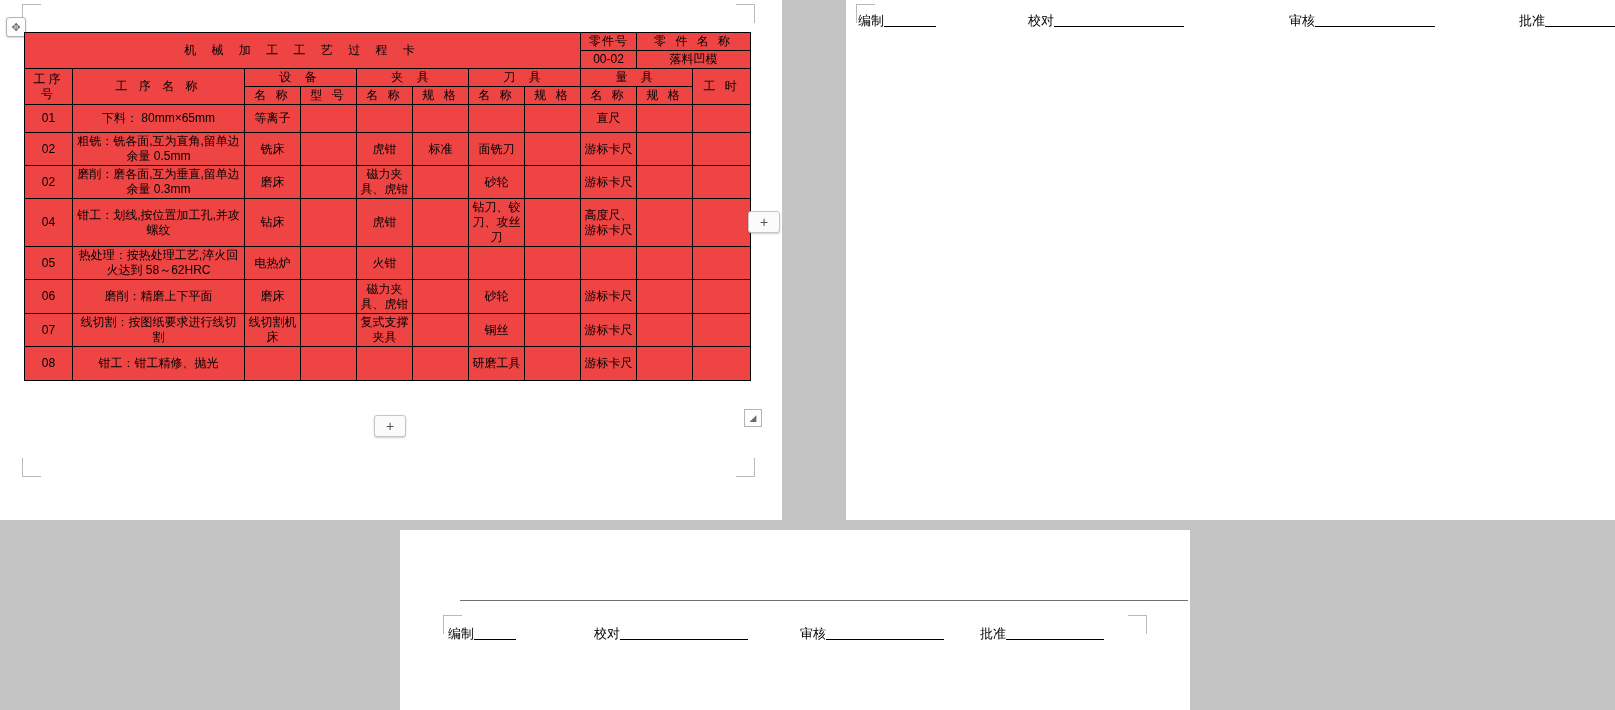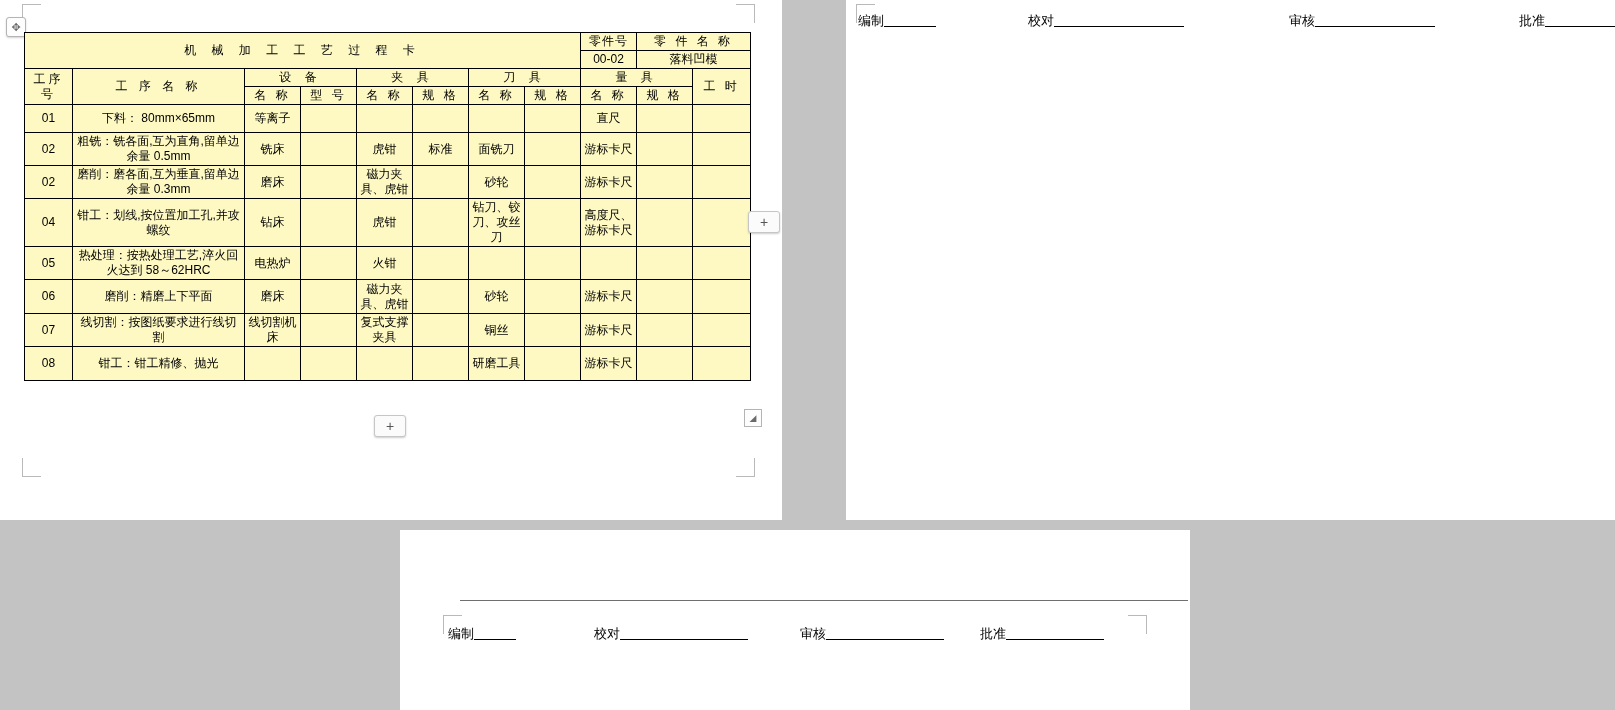--- a/index.html
+++ b/index.html
@@ -24,21 +24,21 @@
   .cmark.br{border-right:1px solid #b9b9b9;border-bottom:1px solid #b9b9b9;}
 
   
   .sig-row{position:absolute;display:flex;align-items:flex-end;
            font-size:13px;color:#000;white-space:nowrap;}
   .sig-item{display:flex;align-items:flex-start;}
   .sig-label{font-size:13px;line-height:1;}
   .sig-line{border-bottom:1.4px solid #000;height:12px;}
 
   
-  table.card{border-collapse:collapse;table-layout:fixed;background:#fef9c3;}
+  table.card{border-collapse:collapse;table-layout:fixed;background:#ef4444;}
   table.card td,table.card th{
     border:1.3px solid #000;
     text-align:center;vertical-align:middle;
     font-size:12px;color:#000;padding:1px 2px;
     font-weight:normal;line-height:1.25;
   }
   .title-cell{font-size:19px;letter-spacing:6px;font-weight:normal;}
   .grp{font-size:13px;letter-spacing:5px;}
   .hdr{font-size:13px;letter-spacing:3px;}
   .hdr-wide{font-size:13px;letter-spacing:4px;}

